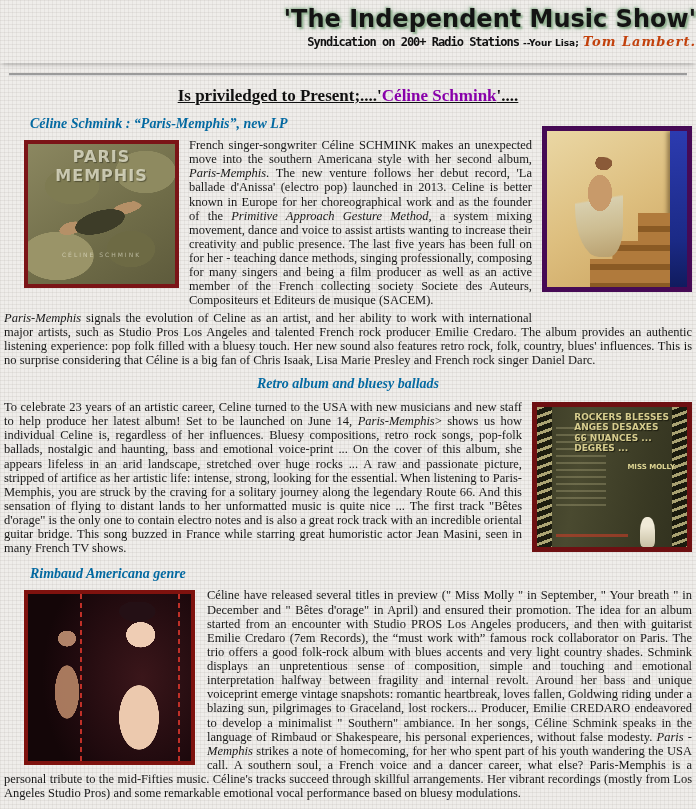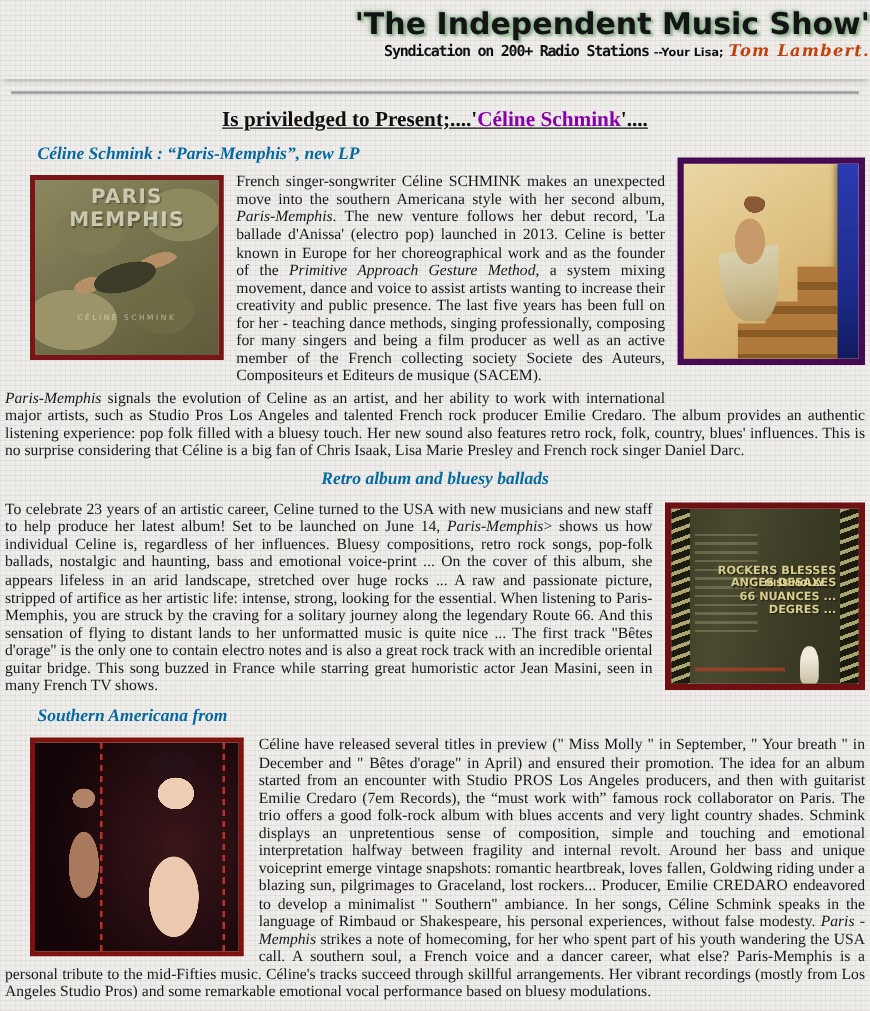--- a/index.html
+++ b/index.html
@@ -66,23 +66,23 @@
       radial-gradient(14px 12px at 60% 6%, #8a5a38 0 60%, transparent 61%),
       radial-gradient(20px 30px at 52% 36%, #c89a6a 0 60%, transparent 61%),
       linear-gradient(170deg, transparent 42%, #d8cfae 44%, #cdbd92 70%, #b89f6e 100%);}
   .cover-rockers{float:right;width:150px;height:140px;border:5px solid #6e1012;
     margin:2px 0 6px 10px;position:relative;overflow:hidden;
     font-family:"DejaVu Sans",sans-serif;
     background:linear-gradient(100deg,#3c3c26 0%,#4a4a30 30%,#3a3a24 70%,#30301e 100%);}
   .rk-film{position:absolute;top:0;bottom:0;width:15px;
     background:repeating-linear-gradient(160deg, rgba(208,198,140,.75) 0 3px, rgba(24,24,12,.9) 3px 8px);}
   .rk-film.left{left:0;} .rk-film.right{right:0;}
-  .rk-title{position:absolute;top:5px;right:18px;text-align:right;color:#d6cc8e;
-    font-size:9px;font-weight:bold;line-height:1.15;text-shadow:1px 1px 1px #1d1d10;margin-top:40px;}
-  .rk-artist{position:absolute;top:56px;right:28px;color:#ded594;font-size:7px;font-weight:bold;}
+  .rk-title{position:absolute;top:5px;right:18px;color:#d6cc8e;
+    font-size:9px;font-weight:bold;line-height:1.15;text-shadow:1px 1px 1px #1d1d10;}
+  .rk-artist{position:absolute;top:56px;right:12px;color:#ded594;font-size:7px;font-weight:bold;}
   .rk-tracks{position:absolute;left:19px;top:20px;width:50px;height:80px;opacity:.45;
     background:repeating-linear-gradient(180deg, rgba(205,198,150,.6) 0 2px, transparent 2px 7px);}
   .rk-bottomline{position:absolute;bottom:10px;left:19px;width:72px;height:3px;background:rgba(200,62,40,.6);}
   .rk-figure{position:absolute;right:32px;bottom:0;width:15px;height:30px;border-radius:45% 45% 20% 20%;
     background:linear-gradient(#f0ead8 30%,#c8c0a4);}
   .photo-duo{float:left;width:163px;height:167px;border:4px solid #7e120e;
     margin:2px 12px 4px 20px;position:relative;overflow:hidden;
     background:radial-gradient(100px 130px at 70% 50%, #3a161a 0%, #200a0e 70%, #140608 100%);}
   .duo-rope{position:absolute;top:0;bottom:0;width:2px;
     background:repeating-linear-gradient(180deg,#c03028 0 5px, rgba(90,10,10,.15) 5px 9px);}
@@ -149,21 +149,21 @@
         <div>DEGRES ...</div>
       </div>
       <div class="rk-artist">MISS MOLLY</div>
       <div class="rk-bottomline"></div>
       <div class="rk-figure"></div>
     </div>
     <p class="body-text"><span>To celebrate 23 years of an artistic career, Celine turned to the USA with new musicians and new staff to help produce her latest album! Set to be launched on June 14, </span><i>Paris-Memphis</i><span>&gt; shows us how individual Celine is, regardless of her influences. Bluesy compositions, retro rock songs, pop-folk ballads, nostalgic and haunting, bass and emotional voice-print ... On the cover of this album, she appears lifeless in an arid landscape, stretched over huge rocks ... A raw and passionate picture, stripped of artifice as her artistic life: intense, strong, looking for the essential. When listening to Paris-Memphis, you are struck by the craving for a solitary journey along the legendary Route 66. And this sensation of flying to distant lands to her unformatted music is quite nice ... The first track "Bêtes d'orage" is the only one to contain electro notes and is also a great rock track with an incredible oriental guitar bridge. This song buzzed in France while starring great humoristic actor Jean Masini, seen in many French TV shows.</span></p>
     <div class="clear"></div>
   </div>
 
-  <div class="section-heading">Southern Americana from</div>
+  <div class="section-heading">Rimbaud Americana genre</div>
 
   <div>
     <div class="photo-duo">
       <div class="duo-rope l"></div>
       <div class="duo-rope r"></div>
       <div class="duo-elder"></div>
       <div class="duo-woman"></div>
     </div>
     <p class="body-text"><span>Céline have released several titles in preview (" Miss Molly " in September, " Your breath " in December and " Bêtes d'orage" in April) and ensured their promotion. The idea for an album started from an encounter with Studio PROS Los Angeles producers, and then with guitarist Emilie Credaro (7em Records), the “must work with” famous rock collaborator on Paris. The trio offers a good folk-rock album with blues accents and very light country shades. Schmink displays an unpretentious sense of composition, simple and touching and emotional interpretation halfway between fragility and internal revolt. Around her bass and unique voiceprint emerge vintage snapshots: romantic heartbreak, loves fallen, Goldwing riding under a blazing sun, pilgrimages to Graceland, lost rockers... Producer, Emilie CREDARO endeavored to develop a minimalist " Southern" ambiance. In her songs, Céline Schmink speaks in the language of Rimbaud or Shakespeare, his personal experiences, without false modesty. </span><i>Paris - Memphis</i><span> strikes a note of homecoming, for her who spent part of his youth wandering the USA call. A southern soul, a French voice and a dancer career, what else? Paris-Memphis is a personal tribute to the mid-Fifties music. Céline's tracks succeed through skillful arrangements. Her vibrant recordings (mostly from Los Angeles Studio Pros) and some remarkable emotional vocal performance based on bluesy modulations.</span></p>
     <div class="clear"></div>

